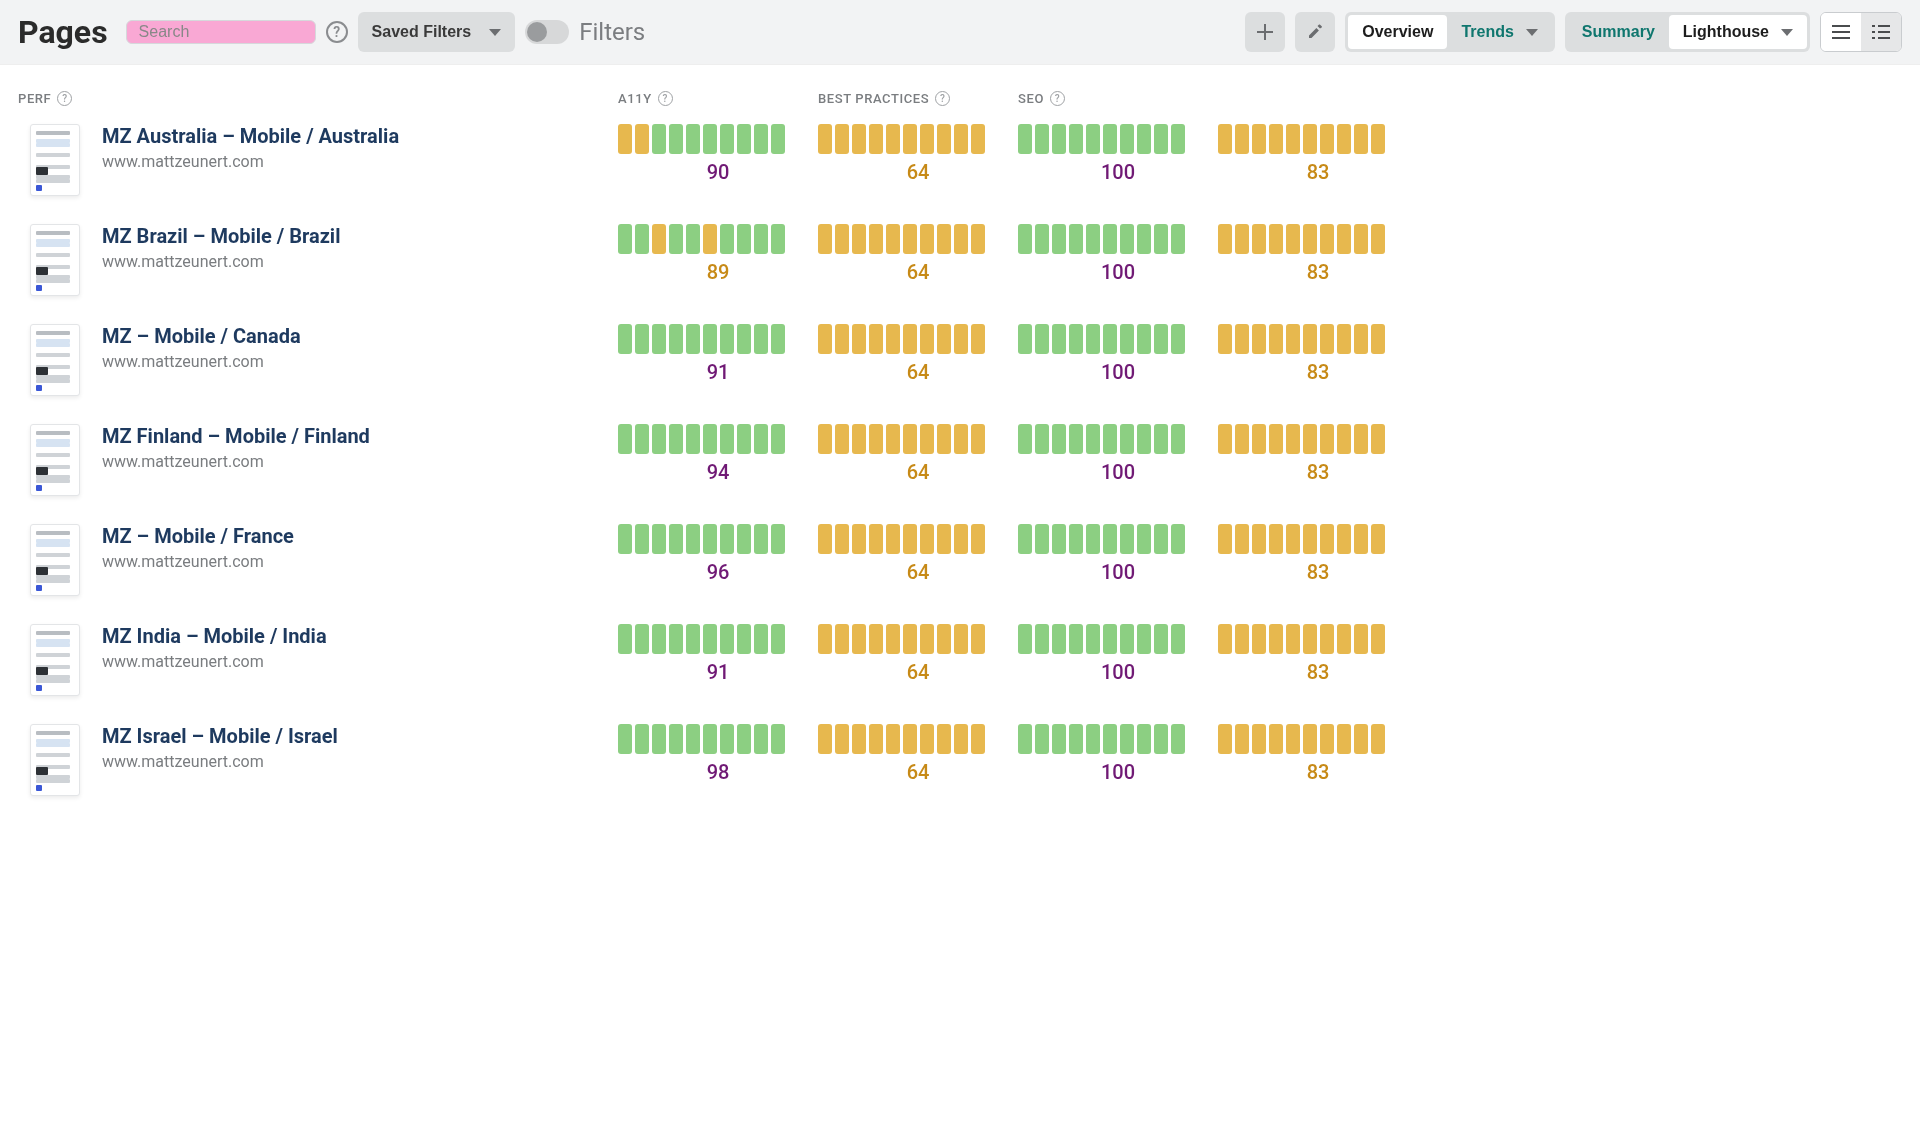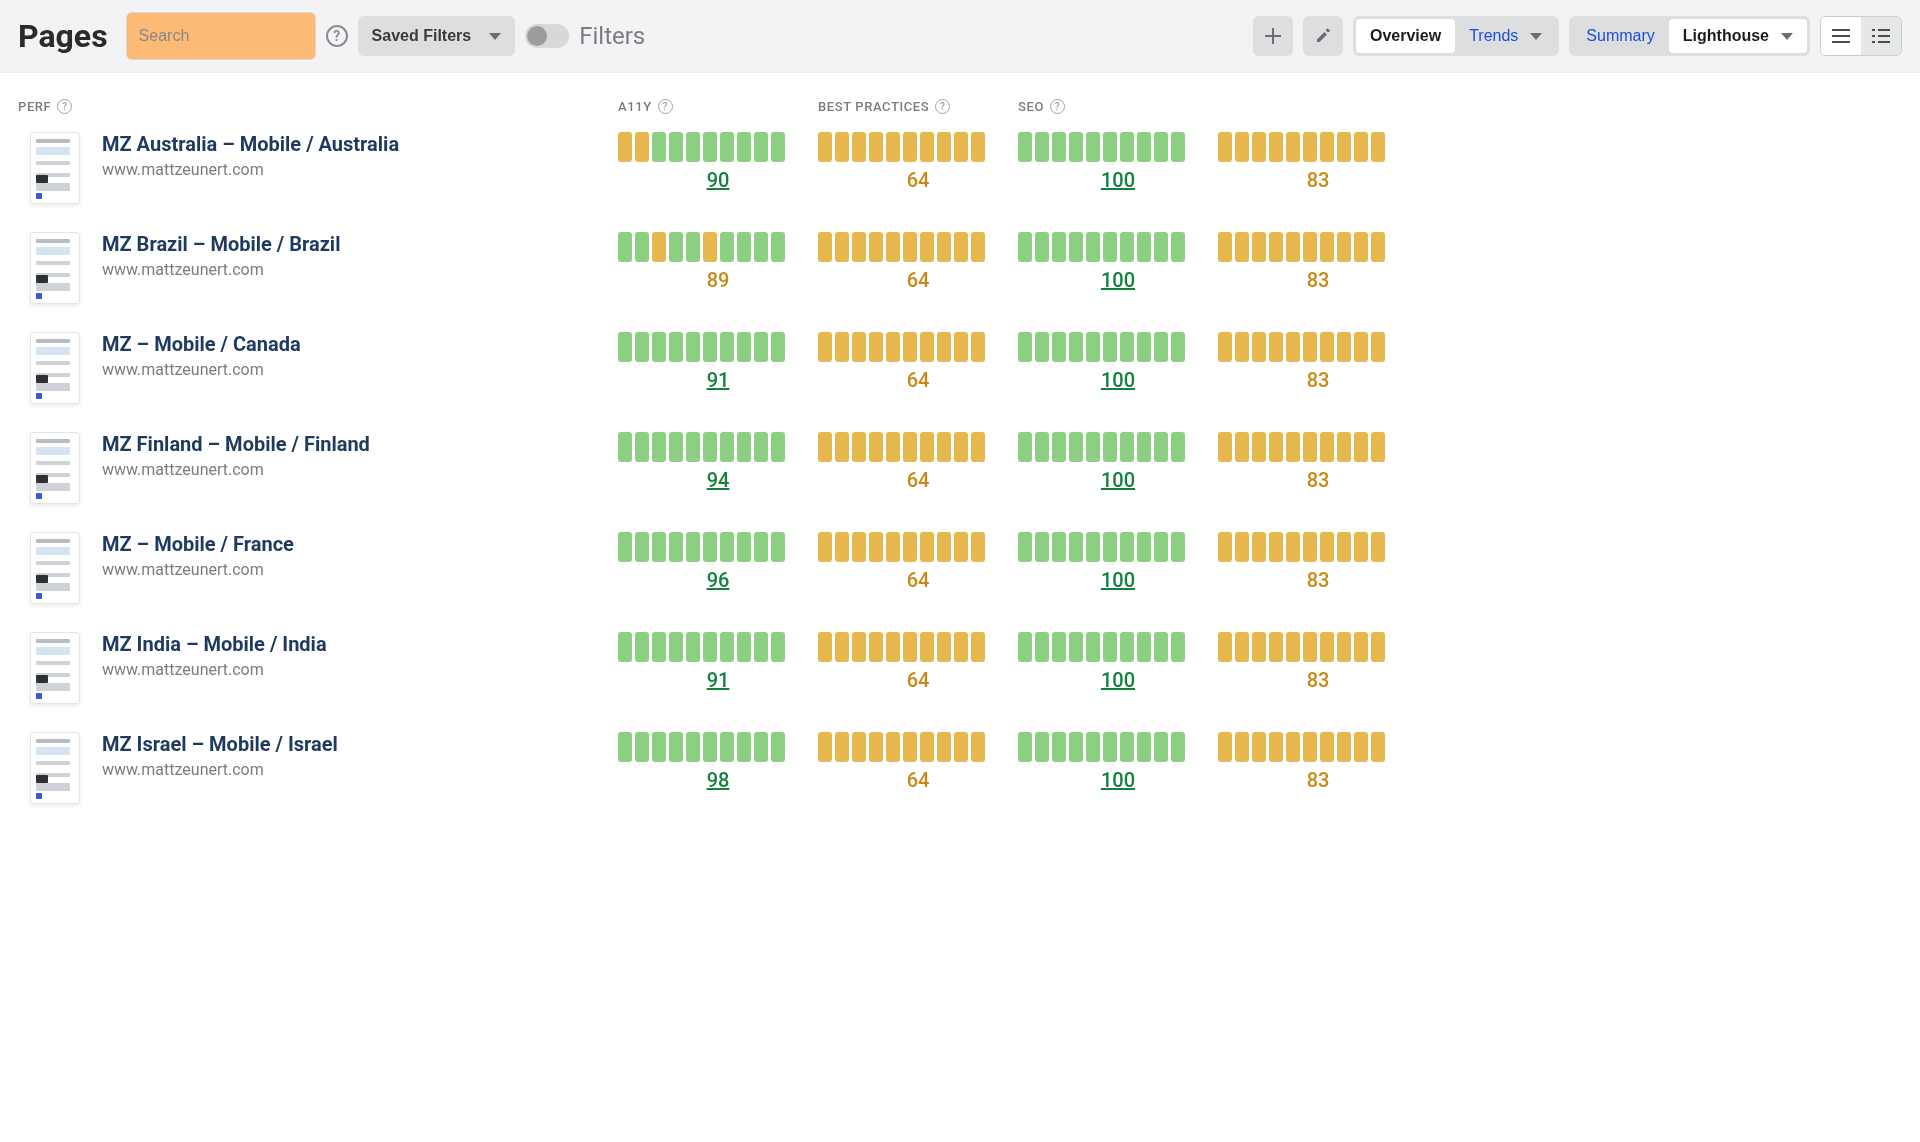--- a/index.html
+++ b/index.html
@@ -19,23 +19,23 @@
   }
   .page-title {
     font-size: 32px;
     font-weight: 700;
     color: #2b2b2b;
     margin-right: 8px;
   }
   .search-wrap { position: relative; }
   .search-input {
     width: 190px;
-    height: 48px;
+    height: 24px;
     border: 1px solid #d6d8db;
-    background: #fdba74;
+    background: #f9a8d4;
     border-radius: 6px;
     padding: 0 12px;
     font-size: 16px;
     color: #444;
   }
   .search-input::placeholder { color: #888; }
   .help-btn {
     width: 22px; height: 22px;
     border: 2px solid #8a8c8f;
     color: #8a8c8f;
@@ -71,25 +71,25 @@
     background: #dcdedf;
     border-radius: 6px;
     height: 40px;
     align-items: center;
     padding: 3px;
   }
   .seg-btn {
     height: 34px;
     padding: 0 14px;
     font-size: 16px;
-    font-weight: 400;
+    font-weight: 700;
     border: none;
     background: transparent;
     border-radius: 4px;
-    color: #1d4ed8;
+    color: #0f766e;
     cursor: pointer;
     display: inline-flex;
     align-items: center;
     gap: 12px;
   }
   .seg-btn.active { background: #fff; color: #1d1d1d; font-weight: 700; }
   .seg-btn .chev { color: #6c6e71; }
   .icon-btn {
     width: 40px; height: 40px;
     background: #dcdedf;
@@ -216,21 +216,21 @@
   .bar.green { background: #8ccf82; }
   .bar.orange { background: #e7b84e; }
   .score {
     font-size: 20px;
     font-weight: 500;
     margin-top: 6px;
     align-self: center;
     width: 170px;
     text-align: center;
   }
-  .score.green { color: #15803d; text-decoration: underline; }
+  .score.green { color: #701a75; }
   .score.orange { color: #c78a17; }
   svg { display: block; }
 </style>
 </head>
 <body>
 
 <div class="toolbar">
   <div class="page-title">Pages</div>
 
   <div class="search-wrap">

